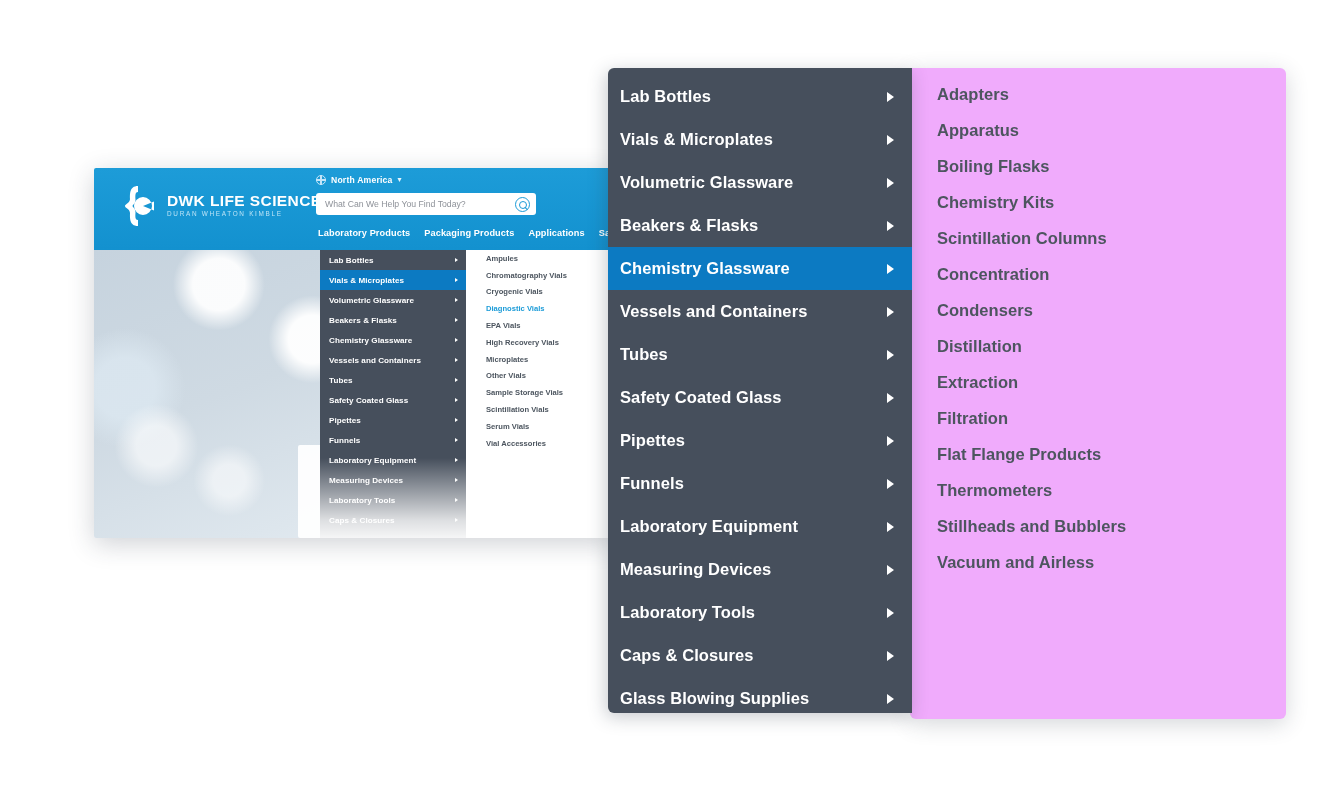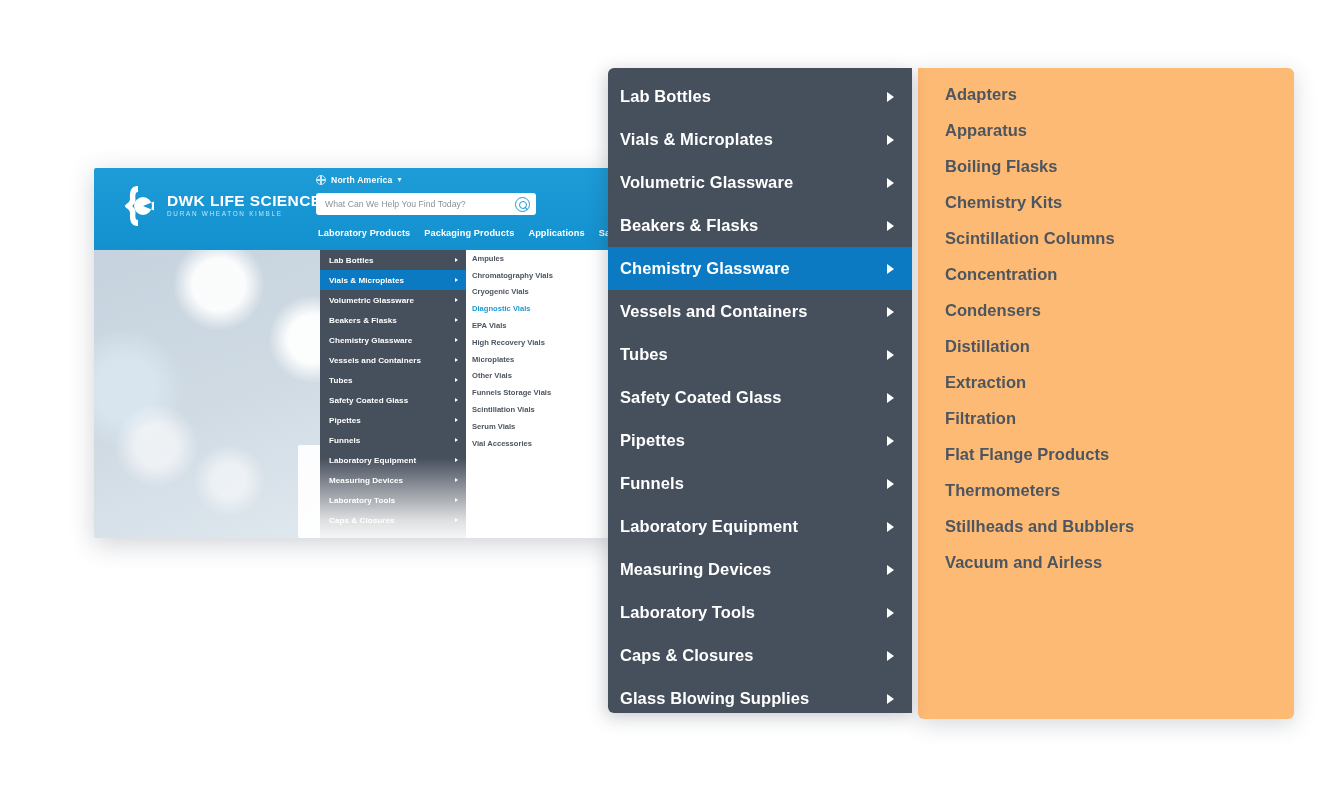--- a/index.html
+++ b/index.html
@@ -265,21 +265,21 @@
     top: 82px;
     width: 142px;
     height: 288px;
     background: #ffffff;
     overflow: hidden;
   }
   #bg-submenu .bgs-item {
     height: 16.8px;
     display: flex;
     align-items: center;
-    padding-left: 6px;
+    padding-left: 20px;
     color: #4c555f;
     font-size: 7.6px;
     font-weight: bold;
     white-space: nowrap;
     text-align: right;
   }
   #bg-submenu .bgs-item.active { color: #1d9cd8; }
   #bg-submenu-fade {
     position: absolute;
     left: 372px;
@@ -294,25 +294,25 @@
   #mega {
     position: absolute;
     left: 608px;
     top: 68px;
     width: 678px;
     height: 652px;
   }
 
   #mega-right {
     position: absolute;
-    left: 310px;
+    left: 302px;
     top: 0;
     width: 376px;
     height: 651px;
-    background: #fdba74;
+    background: #f0abfc;
     border-radius: 0 6px 6px 6px;
     box-shadow: 0 5px 22px rgba(45,55,70,0.20);
   }
 
   #mega-left {
     position: absolute;
     left: 0;
     top: 0;
     width: 304px;
     height: 645px;
@@ -470,21 +470,21 @@
 
     <div id="bg-submenu">
         <div class="bgs-item">Ampules</div>
         <div class="bgs-item">Chromatography Vials</div>
         <div class="bgs-item">Cryogenic Vials</div>
         <div class="bgs-item active">Diagnostic Vials</div>
         <div class="bgs-item">EPA Vials</div>
         <div class="bgs-item">High Recovery Vials</div>
         <div class="bgs-item">Microplates</div>
         <div class="bgs-item">Other Vials</div>
-        <div class="bgs-item">Funnels Storage Vials</div>
+        <div class="bgs-item">Sample Storage Vials</div>
         <div class="bgs-item">Scintillation Vials</div>
         <div class="bgs-item">Serum Vials</div>
         <div class="bgs-item">Vial Accessories</div>
       </div>
     <div id="bg-submenu-fade"></div>
   </div>
 
   <div id="mega">
     <div id="mega-right">
       <div class="sub-list">

